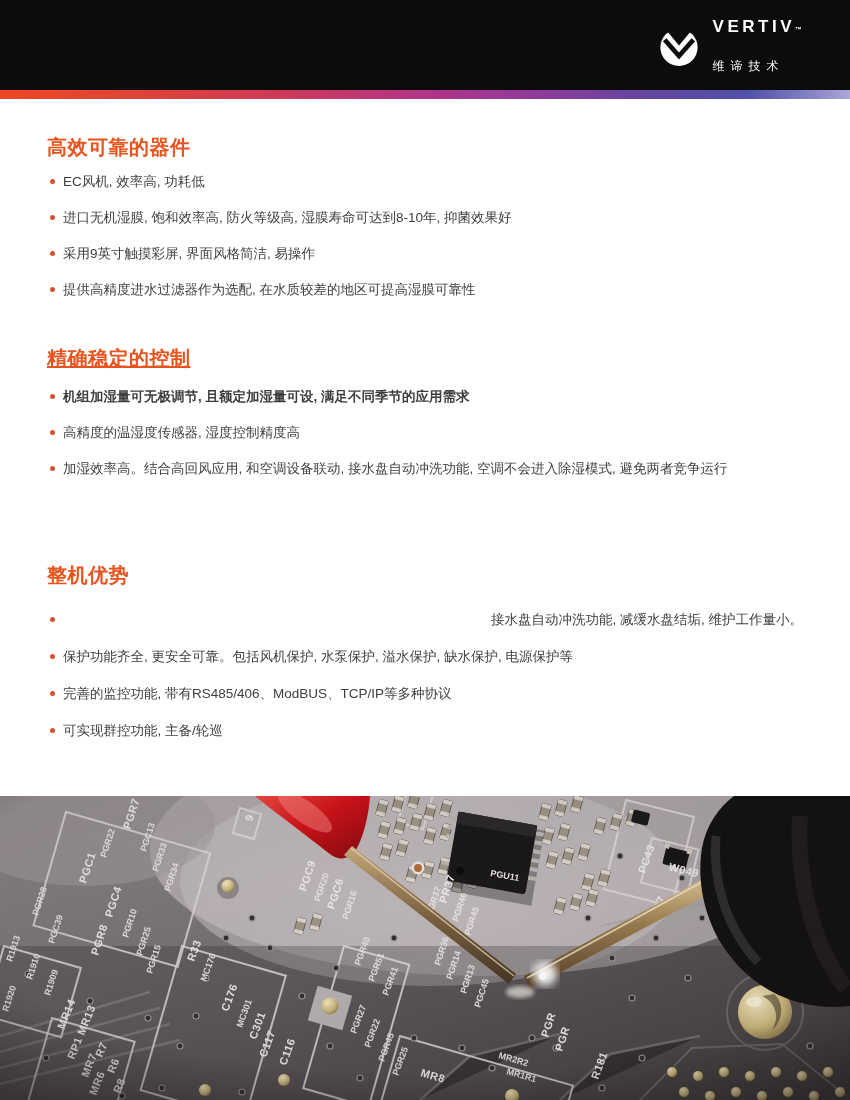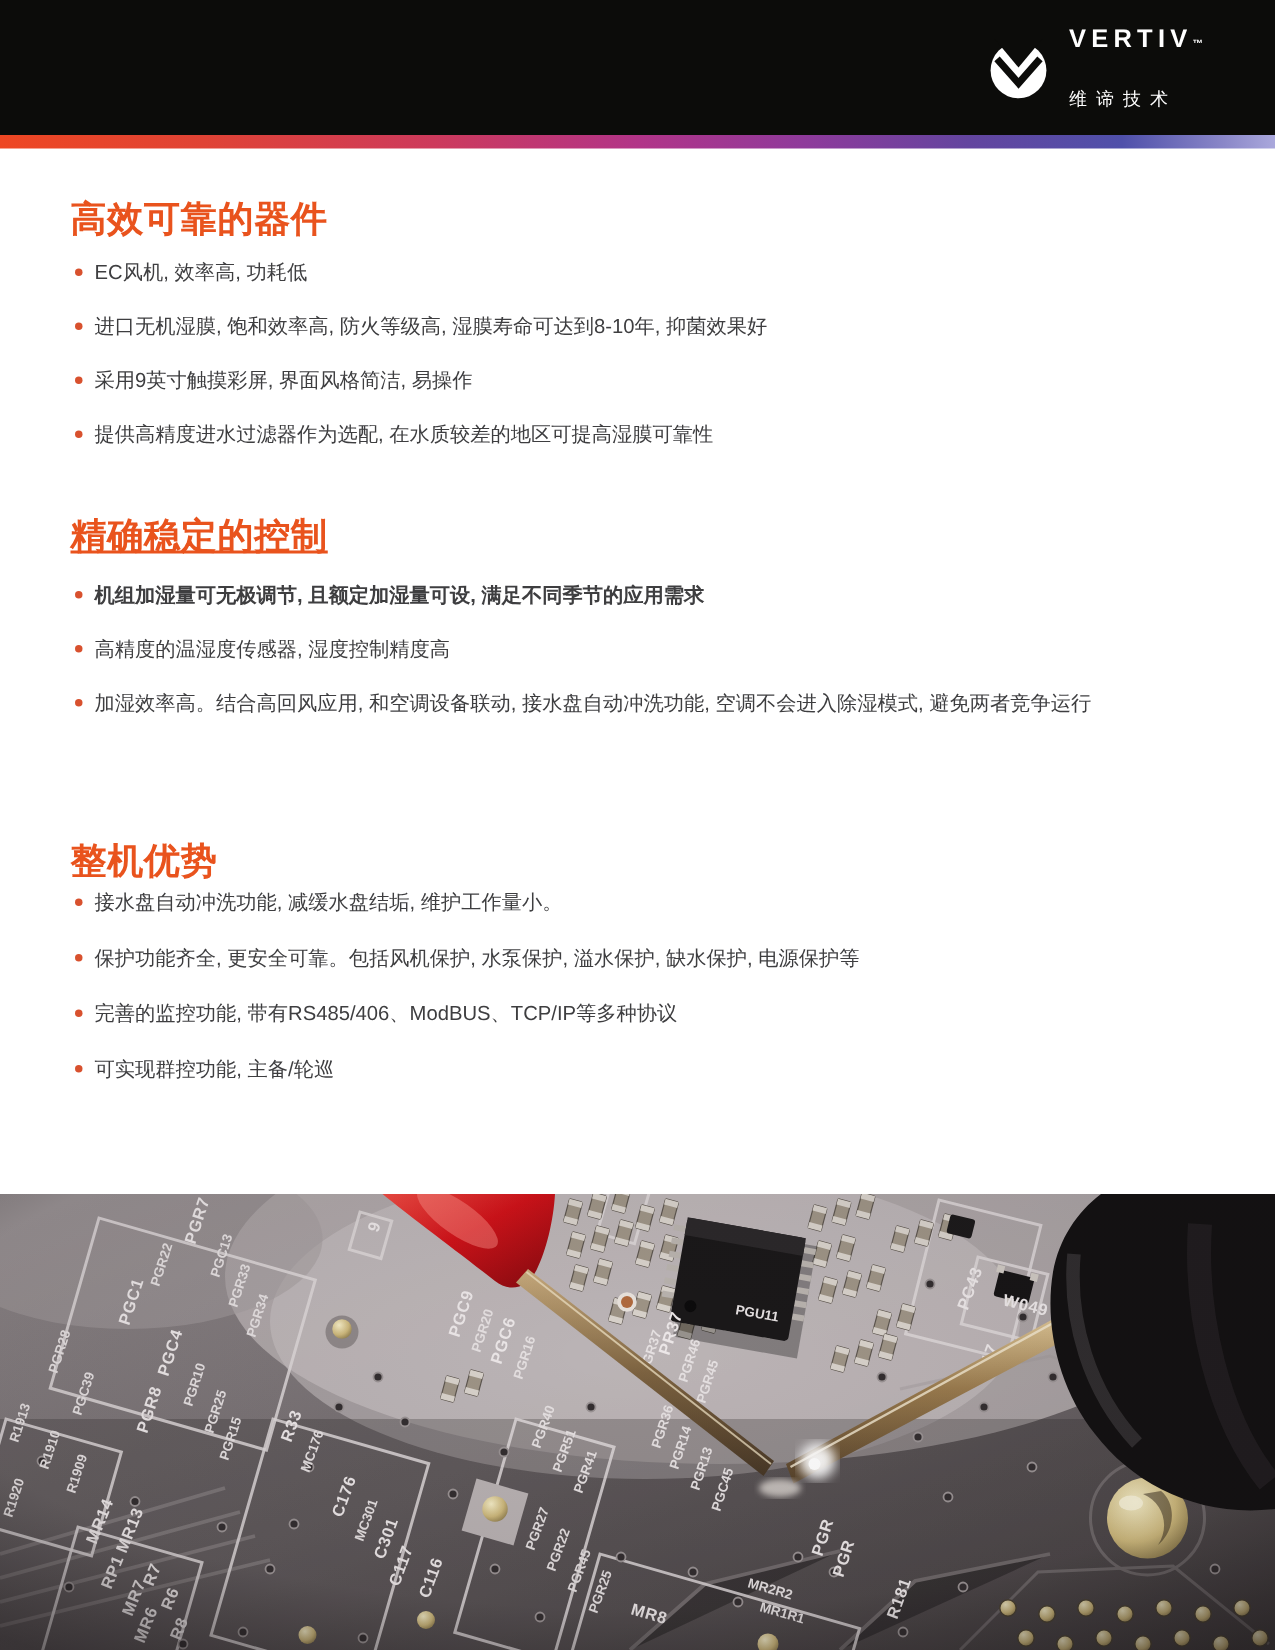--- a/index.html
+++ b/index.html
@@ -19,34 +19,34 @@
   .brand-line .tm { font-size:7px; letter-spacing:0; vertical-align:baseline; }
   .cn-line { font-size:12px; letter-spacing:6px; line-height:14px; margin-top:20px; white-space:nowrap; }
   
   .stripe { height:9px;
     background:linear-gradient(90deg,
       #ee4723 0%, #e04335 16%, #cd3a5c 34%, #b23488 50%,
       #8f3a9b 63%, #63459f 76%, #4f50aa 88%, #8a87c8 96%, #aaa8dc 100%);
   }
   
   .content { padding:0 47px; color:#3e3e40; }
-  .content h2 { margin:0; font-size:24px; line-height:26px; font-weight:bold;
+  .content h2 { margin:0; font-size:20px; line-height:26px; font-weight:bold;
                 color:#e9531d; letter-spacing:0.5px; }
   .content ul { list-style:none; margin:0; padding:0; }
   .content li { position:relative; padding-left:16px; font-size:13.5px;
                 line-height:19px; margin-top:17px; }
   .content li::before { content:""; position:absolute; left:3px; top:7px;
                 width:5px; height:5px; border-radius:50%; background:#d8512e; }
   .sec-1 h2 { margin-top:35px; }
   .sec-1 li:first-child { margin-top:12px; }
   .sec-2 h2 { margin-top:46px;text-decoration:underline; }
   .sec-2 li:first-child { margin-top:16px;font-weight:bold; }
   .sec-3 h2 { margin-top:84px; }
   .sec-3 li { margin-top:18px; }
-  .sec-3 li:first-child { margin-top:4px; }
+  .sec-3 li:first-child { margin-top:22px;text-align:right; }
   
   .photo { position:absolute; left:0; top:796px; width:850px; height:304px; margin:0; }
   .photo svg { display:block; }
   .sk { font:bold 11px "Liberation Sans", sans-serif; fill:#ece7e8; letter-spacing:0.5px; }
   .sk-sm { font:bold 9px "Liberation Sans", sans-serif; fill:#e5e0e1; }
   .skbox { fill:none; stroke:#ddd7d8; stroke-width:2; opacity:0.85; }
 </style>
 </head>
 <body>
 

